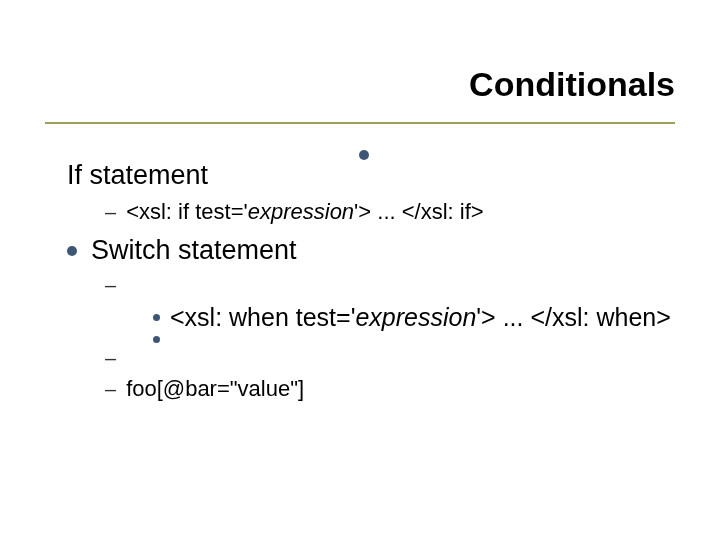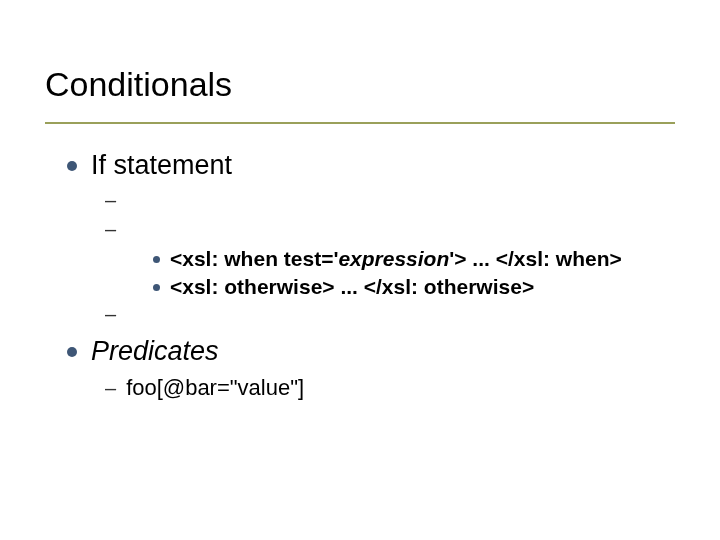--- a/index.html
+++ b/index.html
@@ -10,22 +10,23 @@
     font-family: Arial, Helvetica, sans-serif;
     color: #000;
     position: relative;
     overflow: hidden;
   }
   .slide {
     padding: 65px 45px 20px 45px;
   }
   .title {
     font-size: 34px;
-    font-weight: normal;
+    font-weight: bold;
     margin-bottom: 18px;
+    text-align: right;
   }
   .underline {
     height: 2px;
     background: #9aa05a;
     margin-bottom: 26px;
   }
   .bullet-row {
     display: flex;
     align-items: baseline;
     margin-bottom: 6px;
@@ -49,58 +50,60 @@
     align-self: center;
   }
   .dash {
     flex-shrink: 0;
     margin-right: 10px;
     font-size: 20px;
     color: #333;
   }
   .lvl1 { font-size: 27px; margin-left: 22px; margin-bottom: 8px; }
   .lvl2 { font-size: 22px; margin-left: 60px; margin-bottom: 6px; }
-  .lvl3 { font-size: 21px; margin-left: 108px; margin-bottom: 4px; font-weight: bold; }
+  .lvl3 { font-size: 25px; margin-left: 108px; margin-bottom: 4px; }
   .italic { font-style: italic; }
-  .sp-before { margin-top: 14px; }
+  .sp-before { margin-top: 14px; flex-direction: column; }
   .sp-small { margin-top: 10px; }
 </style>
 </head>
 <body>
 
 <div class="slide">
   <div class="title">Conditionals</div>
   <div class="underline"></div>
 
   <div class="bullet-row lvl1 sp-before">
     <span class="disc"></span>
     <span>If statement</span>
   </div>
   <div class="bullet-row lvl2">
     <span class="dash">–</span>
+    <span>
+      <span>&lt;xsl: if test='</span><span class="italic">expression</span><span>'&gt; ... &lt;/xsl: if&gt;</span>
+    </span>
   </div>
 
+  <div class="bullet-row lvl1 sp-small">
+    <span class="disc"></span>
+    <span>Switch statement</span>
+  </div>
   <div class="bullet-row lvl2">
     <span class="dash">–</span>
   </div>
   <div class="bullet-row lvl3">
     <span class="disc-sm"></span>
     <span>
       <span>&lt;xsl: when test='</span><span class="italic">expression</span><span>'&gt; ... &lt;/xsl: when&gt;</span>
     </span>
   </div>
   <div class="bullet-row lvl3">
     <span class="disc-sm"></span>
-    <span>&lt;xsl: otherwise&gt; ... &lt;/xsl: otherwise&gt;</span>
   </div>
   <div class="bullet-row lvl2">
     <span class="dash">–</span>
   </div>
 
-  <div class="bullet-row lvl1 sp-small">
-    <span class="disc"></span>
-    <span class="italic">Predicates</span>
-  </div>
   <div class="bullet-row lvl2">
     <span class="dash">–</span>
     <span>foo[@bar="value"]</span>
   </div>
 </div>
 
 </body></html>

